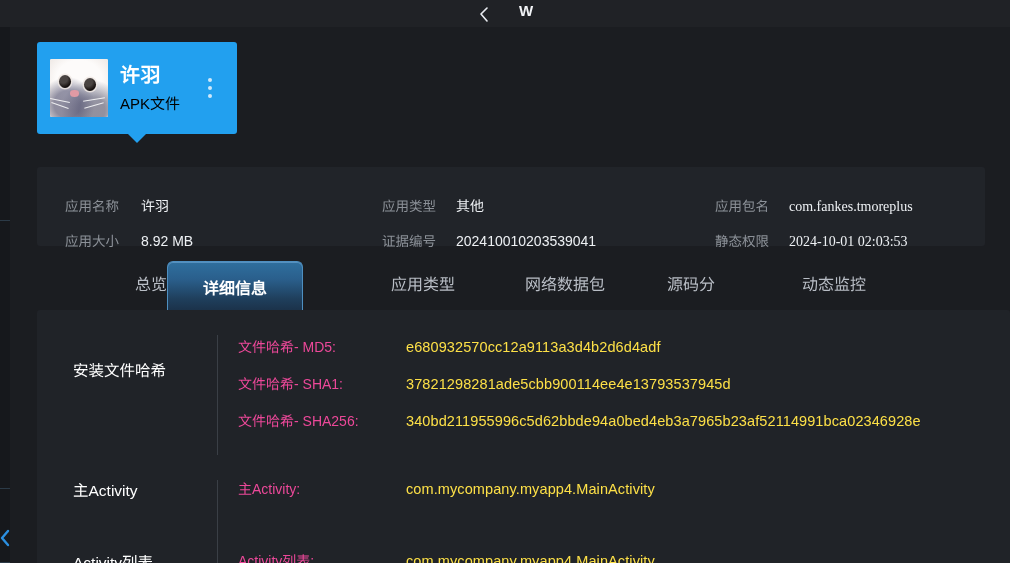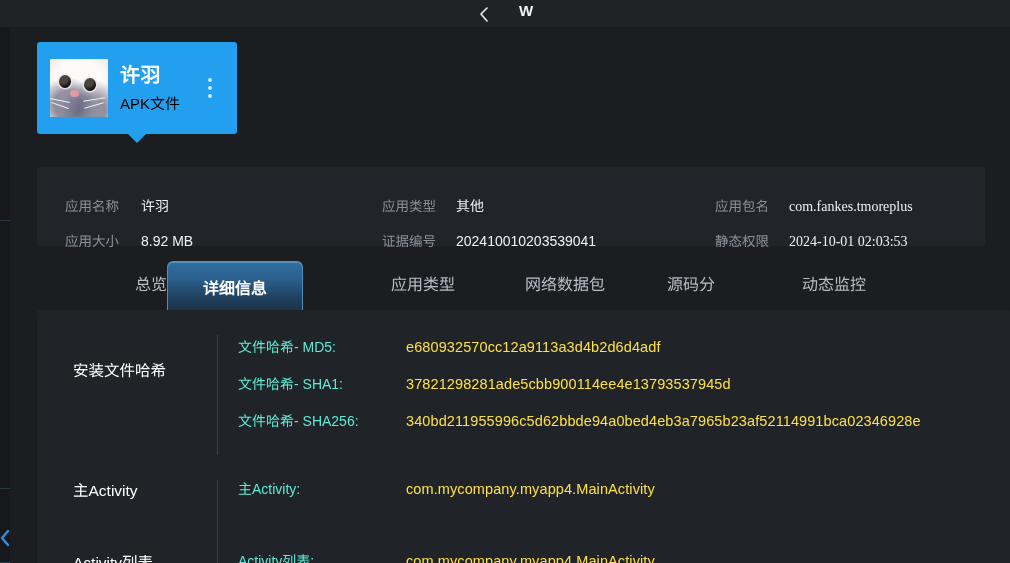--- a/index.html
+++ b/index.html
@@ -174,21 +174,21 @@
     font-size:15.5px; color:#ffffff;
     padding-left:36px; padding-top:2px;
     white-space:nowrap;
   }
   .divider {
     position:absolute; width:1px; background:#3a3f46;
   }
   .sec-body { flex:1 1 auto; padding-left:23px; }
   .kv { display:flex; align-items:baseline; }
   .kv-k {
-    font-size:14px; color:#5eead4; white-space:nowrap;
+    font-size:14px; color:#ec4899; white-space:nowrap;
     width:168px; flex:0 0 168px;
   }
   .kv-v {
     font-size:14.5px; color:#fde047;
     white-space:nowrap; letter-spacing:.1px;
   }
 
   
   #sec-hash { top:26px; }
   #sec-hash .kv { height:37px; }

